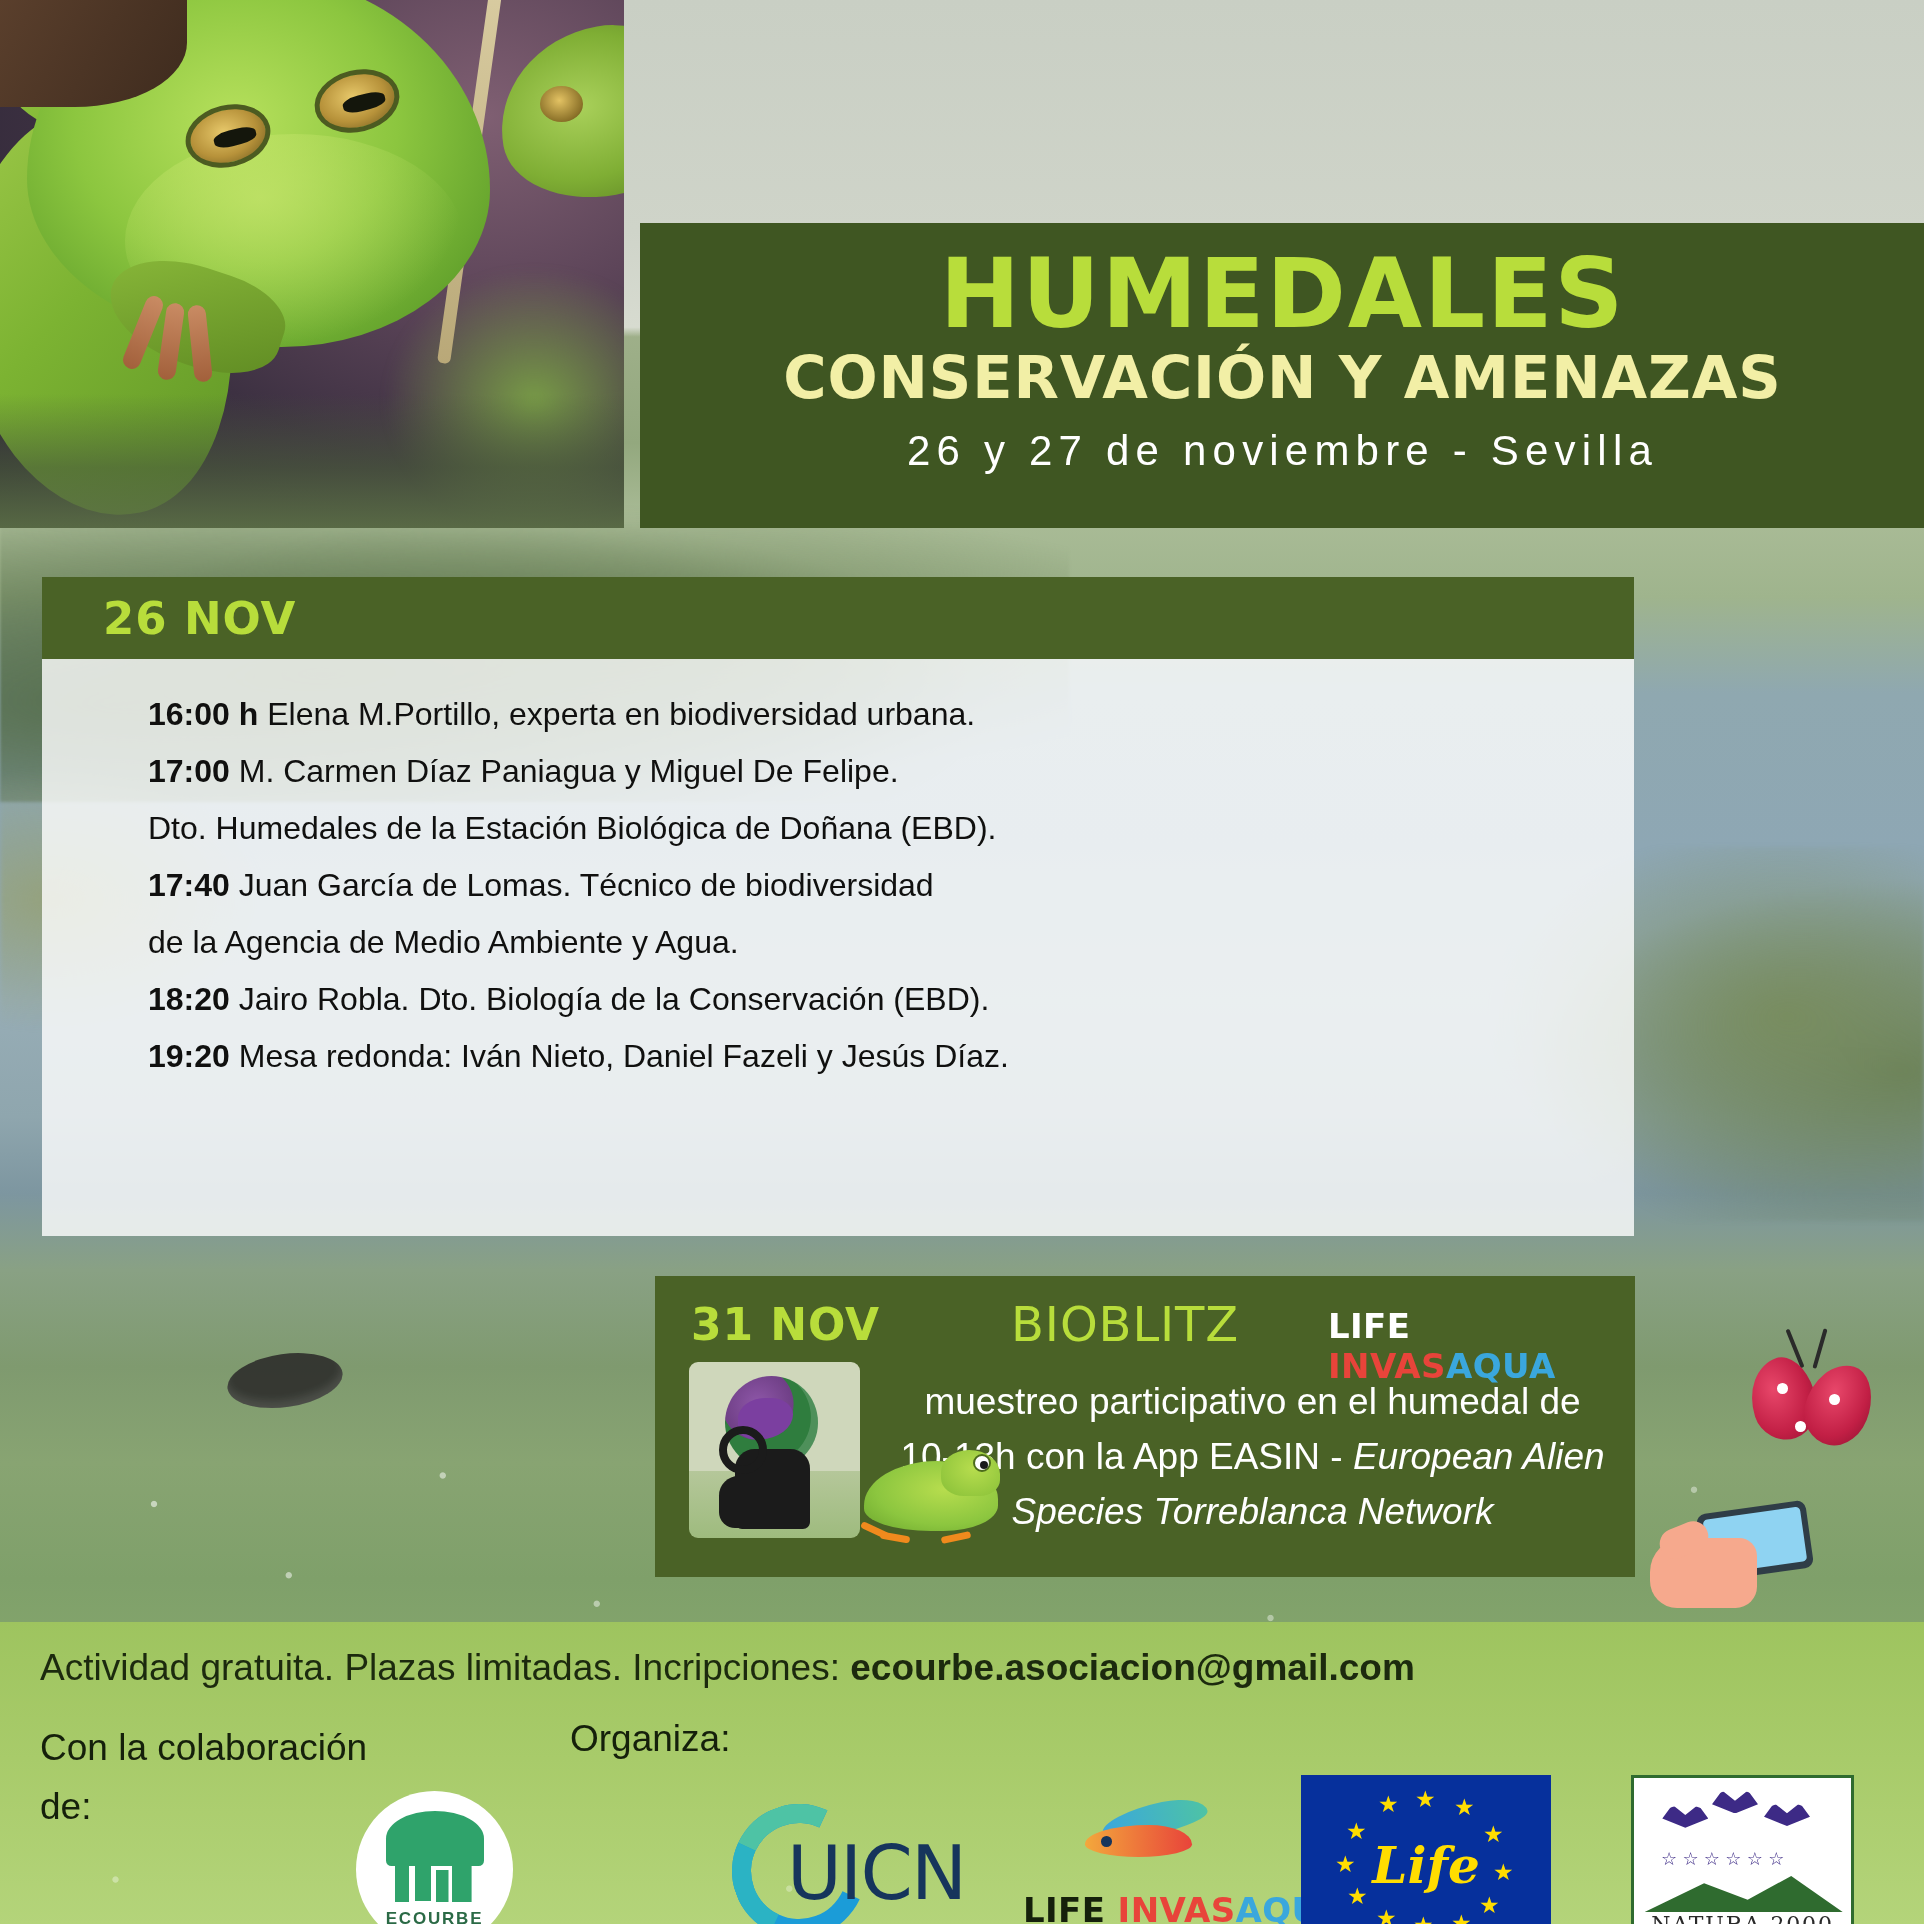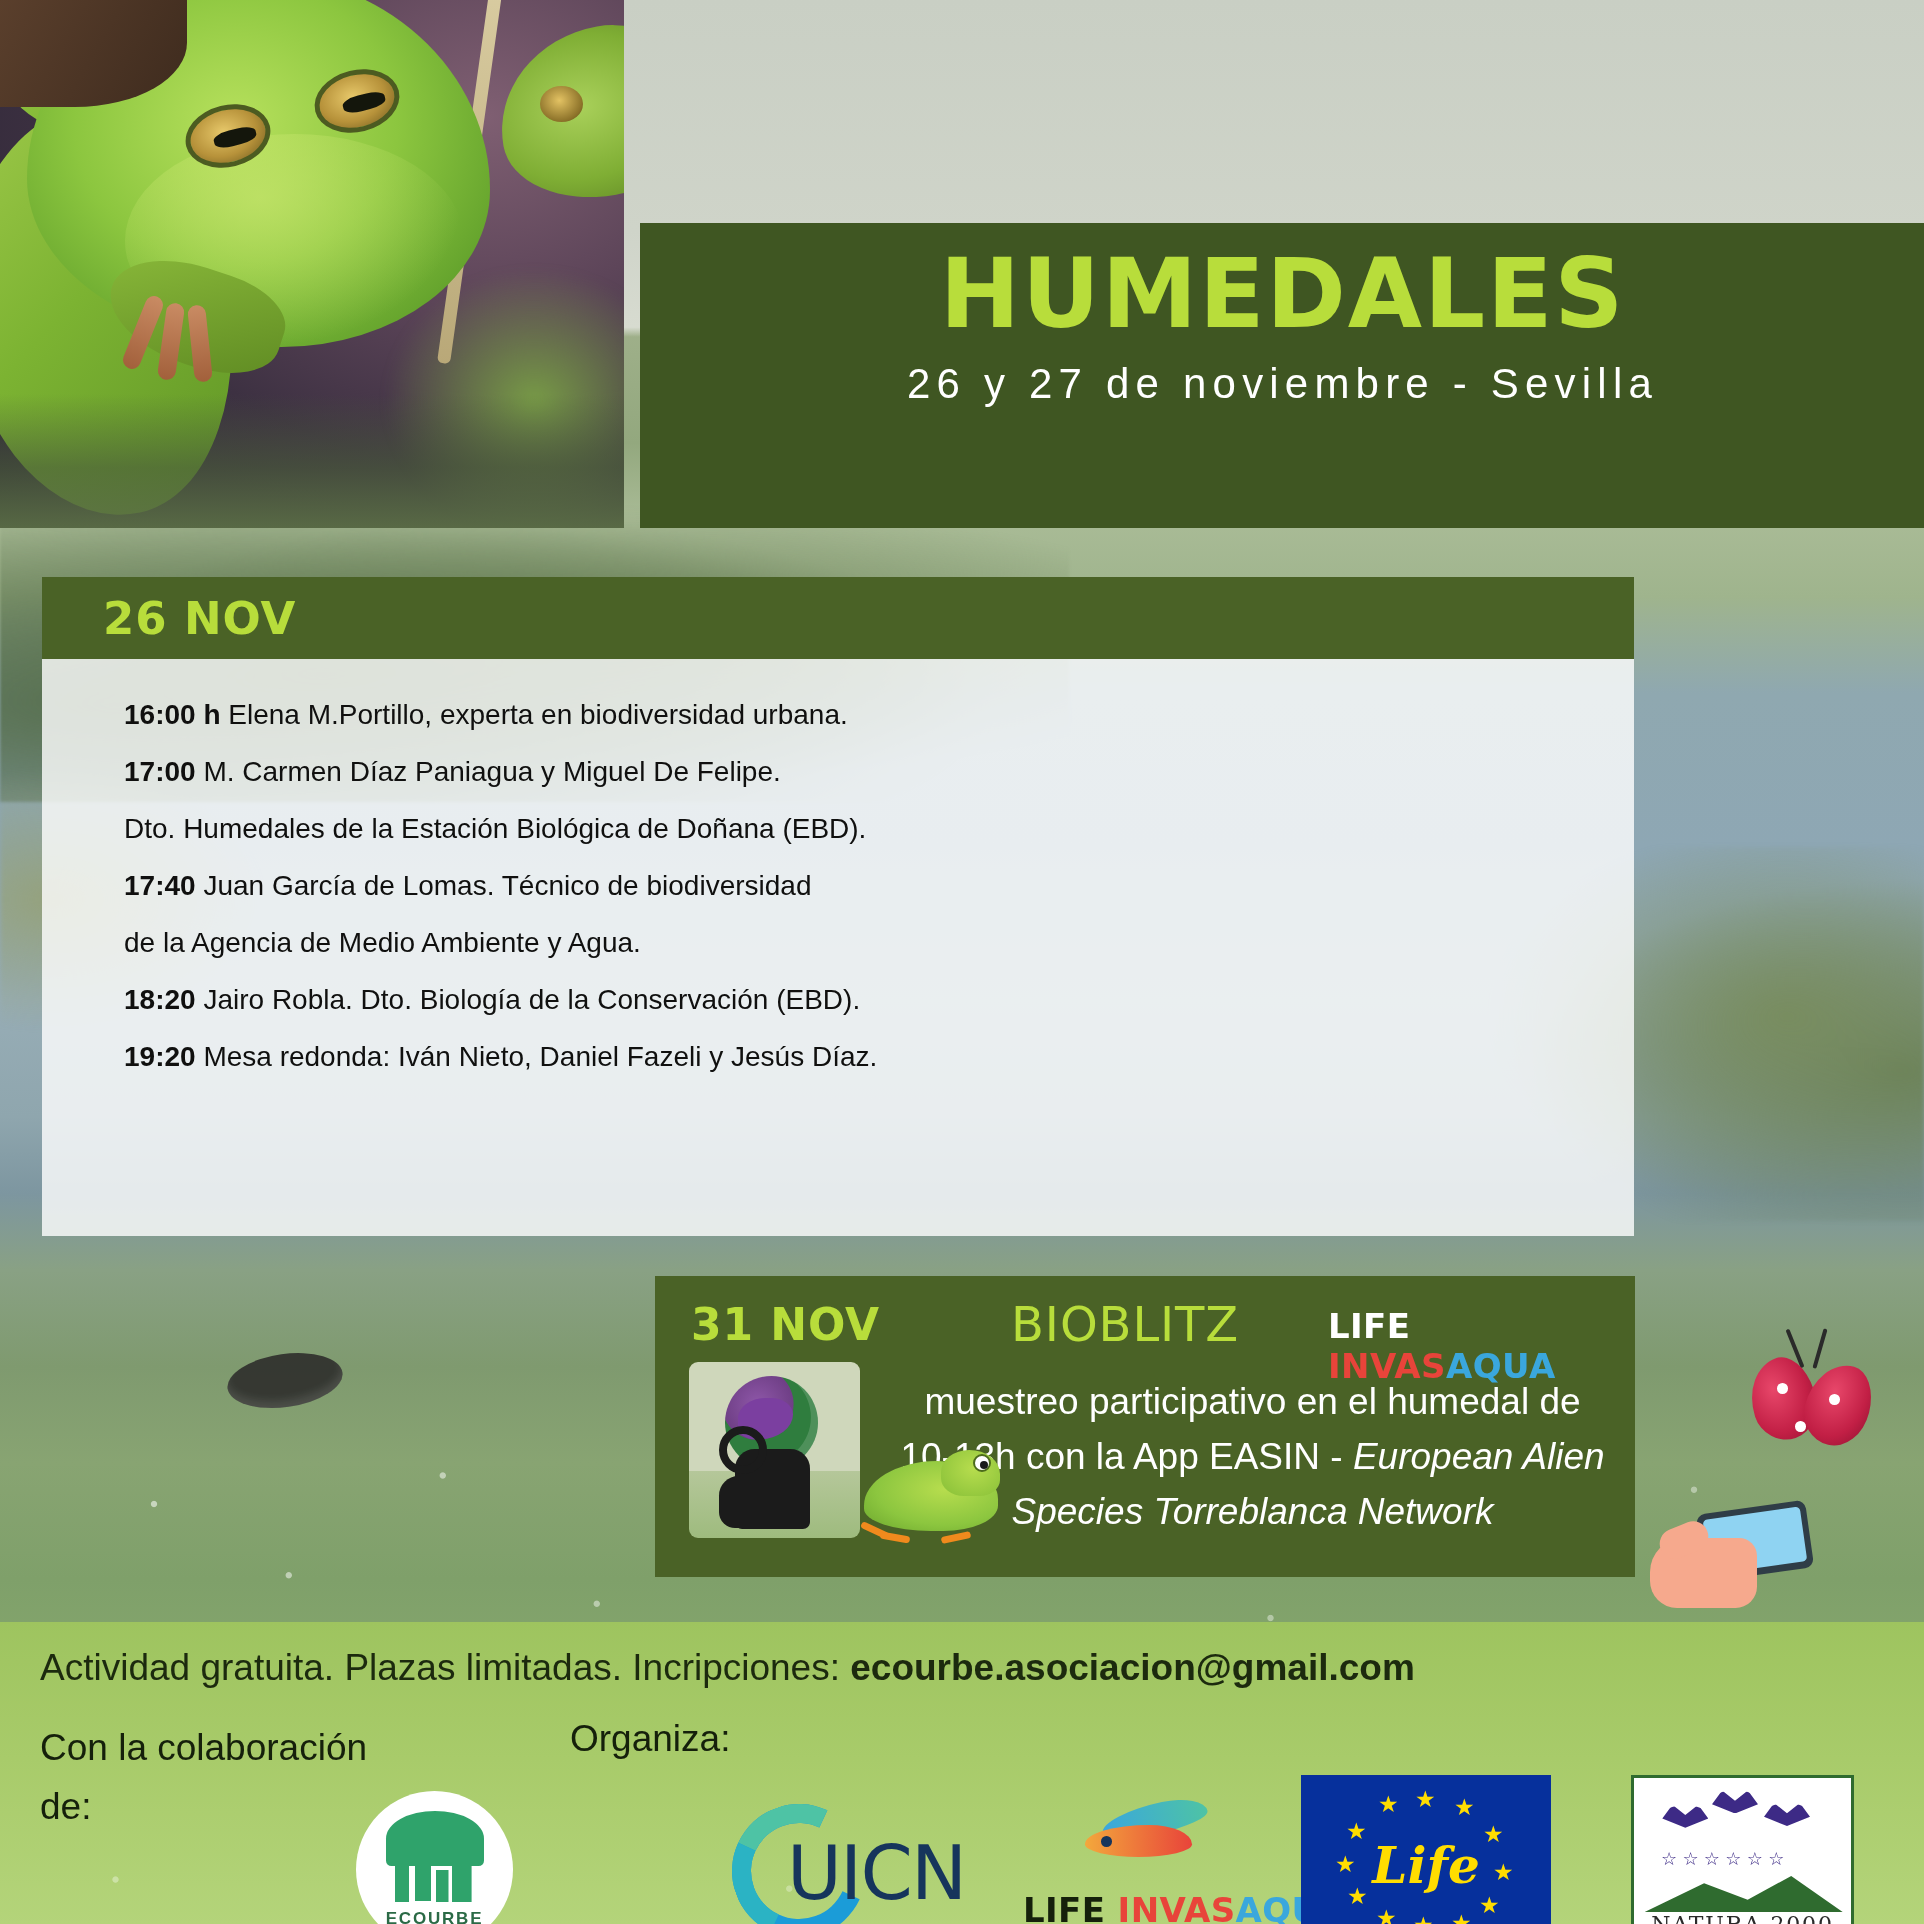--- a/index.html
+++ b/index.html
@@ -272,24 +272,25 @@
 
   
   .day1-panel {
     position: absolute;
     left: 42px; top: 659px;
     width: 1592px; height: 577px;
     background: rgba(255,255,255,0.80);
     padding: 27px 0 0 82px;
   }
   .sched-line {
-    font-size: 28px;
+    font-size: 32px;
     line-height: 57px;
     color: #10100f;
     white-space: nowrap;
+    margin-left: 24px;
   }
   .sched-line b { font-weight: bold; }
 
   
   .day2-block {
     position: absolute;
     left: 655px; top: 1276px;
     width: 980px; height: 301px;
     background: #4a6226;
   }
@@ -737,20 +738,21 @@
       </div>
     <div class="frog-eye right">
         <div class="frog-pupil"></div>
       </div>
     <div class="frog-dark-branch"></div>
     <div class="frog-water-bottom"></div>
   </div>
 
   <div class="title-block">
     <div class="title-main">HUMEDALES</div>
+    <div class="title-sub">CONSERVACIÓN Y AMENAZAS</div>
     <div class="title-date">26 y 27 de noviembre - Sevilla</div>
   </div>
 
   <div class="day1-header">
     <div class="day1-badge">26 NOV</div>
   </div>
 
   <div class="day1-panel">
     <div class="sched-line"><b>16:00 h</b> <span>Elena M.Portillo, experta en biodiversidad urbana.</span></div>
     <div class="sched-line"><b>17:00</b> <span>M. Carmen Díaz Paniagua y Miguel De Felipe.</span></div>

